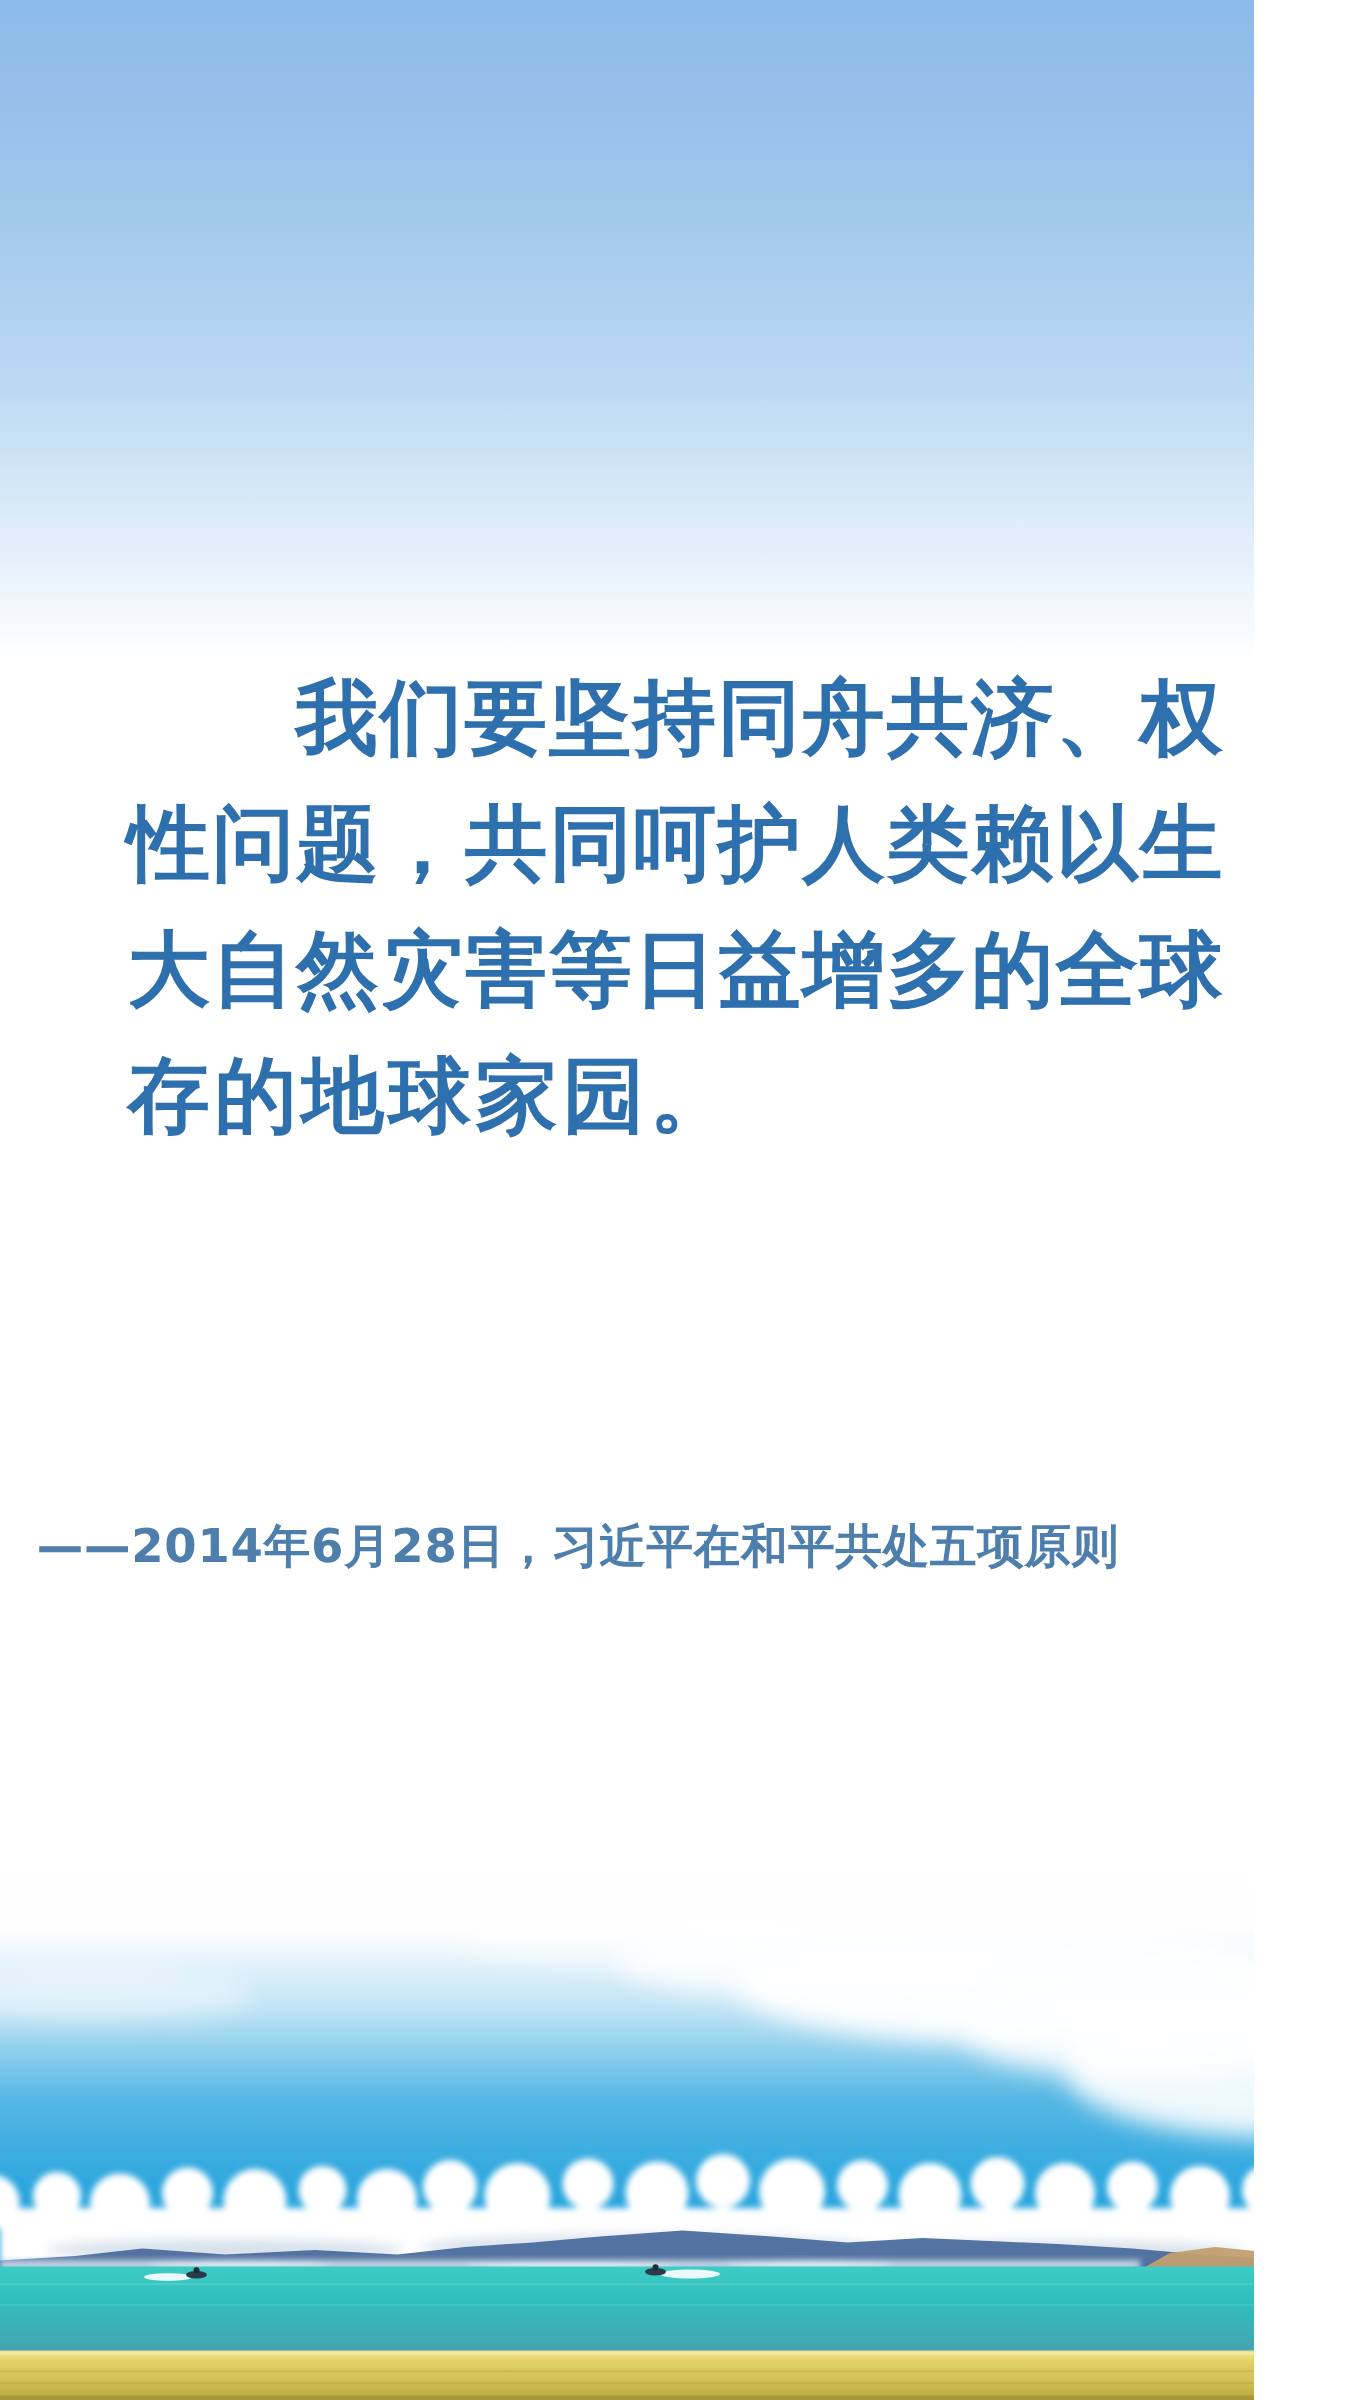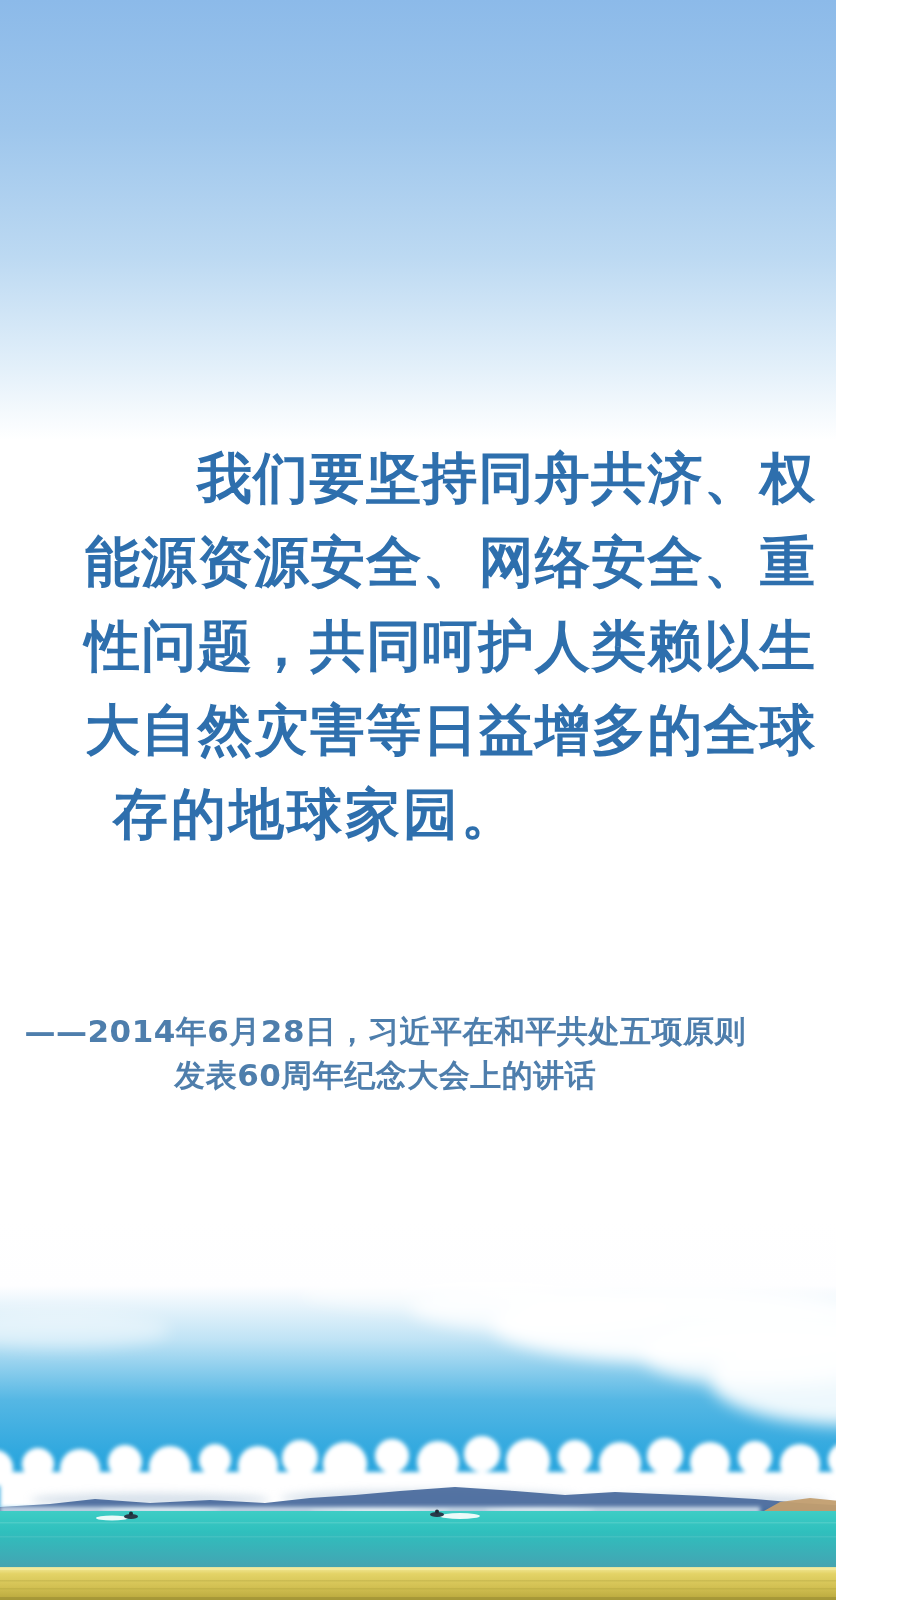--- a/index.html
+++ b/index.html
@@ -38,21 +38,20 @@
     text-align-last: justify;
     white-space: nowrap;
   }
   .qline.first {
     padding-left: 112px;
   }
   .qline.last {
     text-align: left;
     text-align-last: left;
     letter-spacing: 3px;
-    margin-left: 28px;
   }
   .attribution {
     position: absolute;
     top: 1009px;
     right: 90px;
     text-align: right;
     font-size: 31px;
     line-height: 44px;
     font-weight: 600;
     letter-spacing: 0.5px;
@@ -66,29 +65,27 @@
   }
   .scene svg { display: block; }
 </style>
 </head>
 <body>
 
 <div class="poster">
 
   <div class="quote" style="color:#2E6FAD;">
     <div class="qline first">我们要坚持同舟共济、权</div>
-    <div class="qline">能源资源安全、网络安全、重</div>
     <div class="qline">性问题，共同呵护人类赖以生</div>
     <div class="qline">大自然灾害等日益增多的全球</div>
     <div class="qline last">存的地球家园。</div>
   </div>
 
   <div class="attribution" style="color:#4E7EAC;text-align:center;">
     <div>——2014年6月28日，习近平在和平共处五项原则</div>
-    <div>发表60周年纪念大会上的讲话</div>
   </div>
 
   <div class="scene">
     <svg width="900" height="380" viewBox="0 0 900 380" xmlns="http://www.w3.org/2000/svg">
       <defs>
         <linearGradient id="gsky" x1="0" y1="0" x2="0" y2="1">
           <stop offset="0" stop-color="#FFFFFF"></stop>
           <stop offset="0.22" stop-color="#FEFEFF"></stop>
           <stop offset="0.40" stop-color="#BFE3F5"></stop>
           <stop offset="0.60" stop-color="#55B7E4"></stop>

